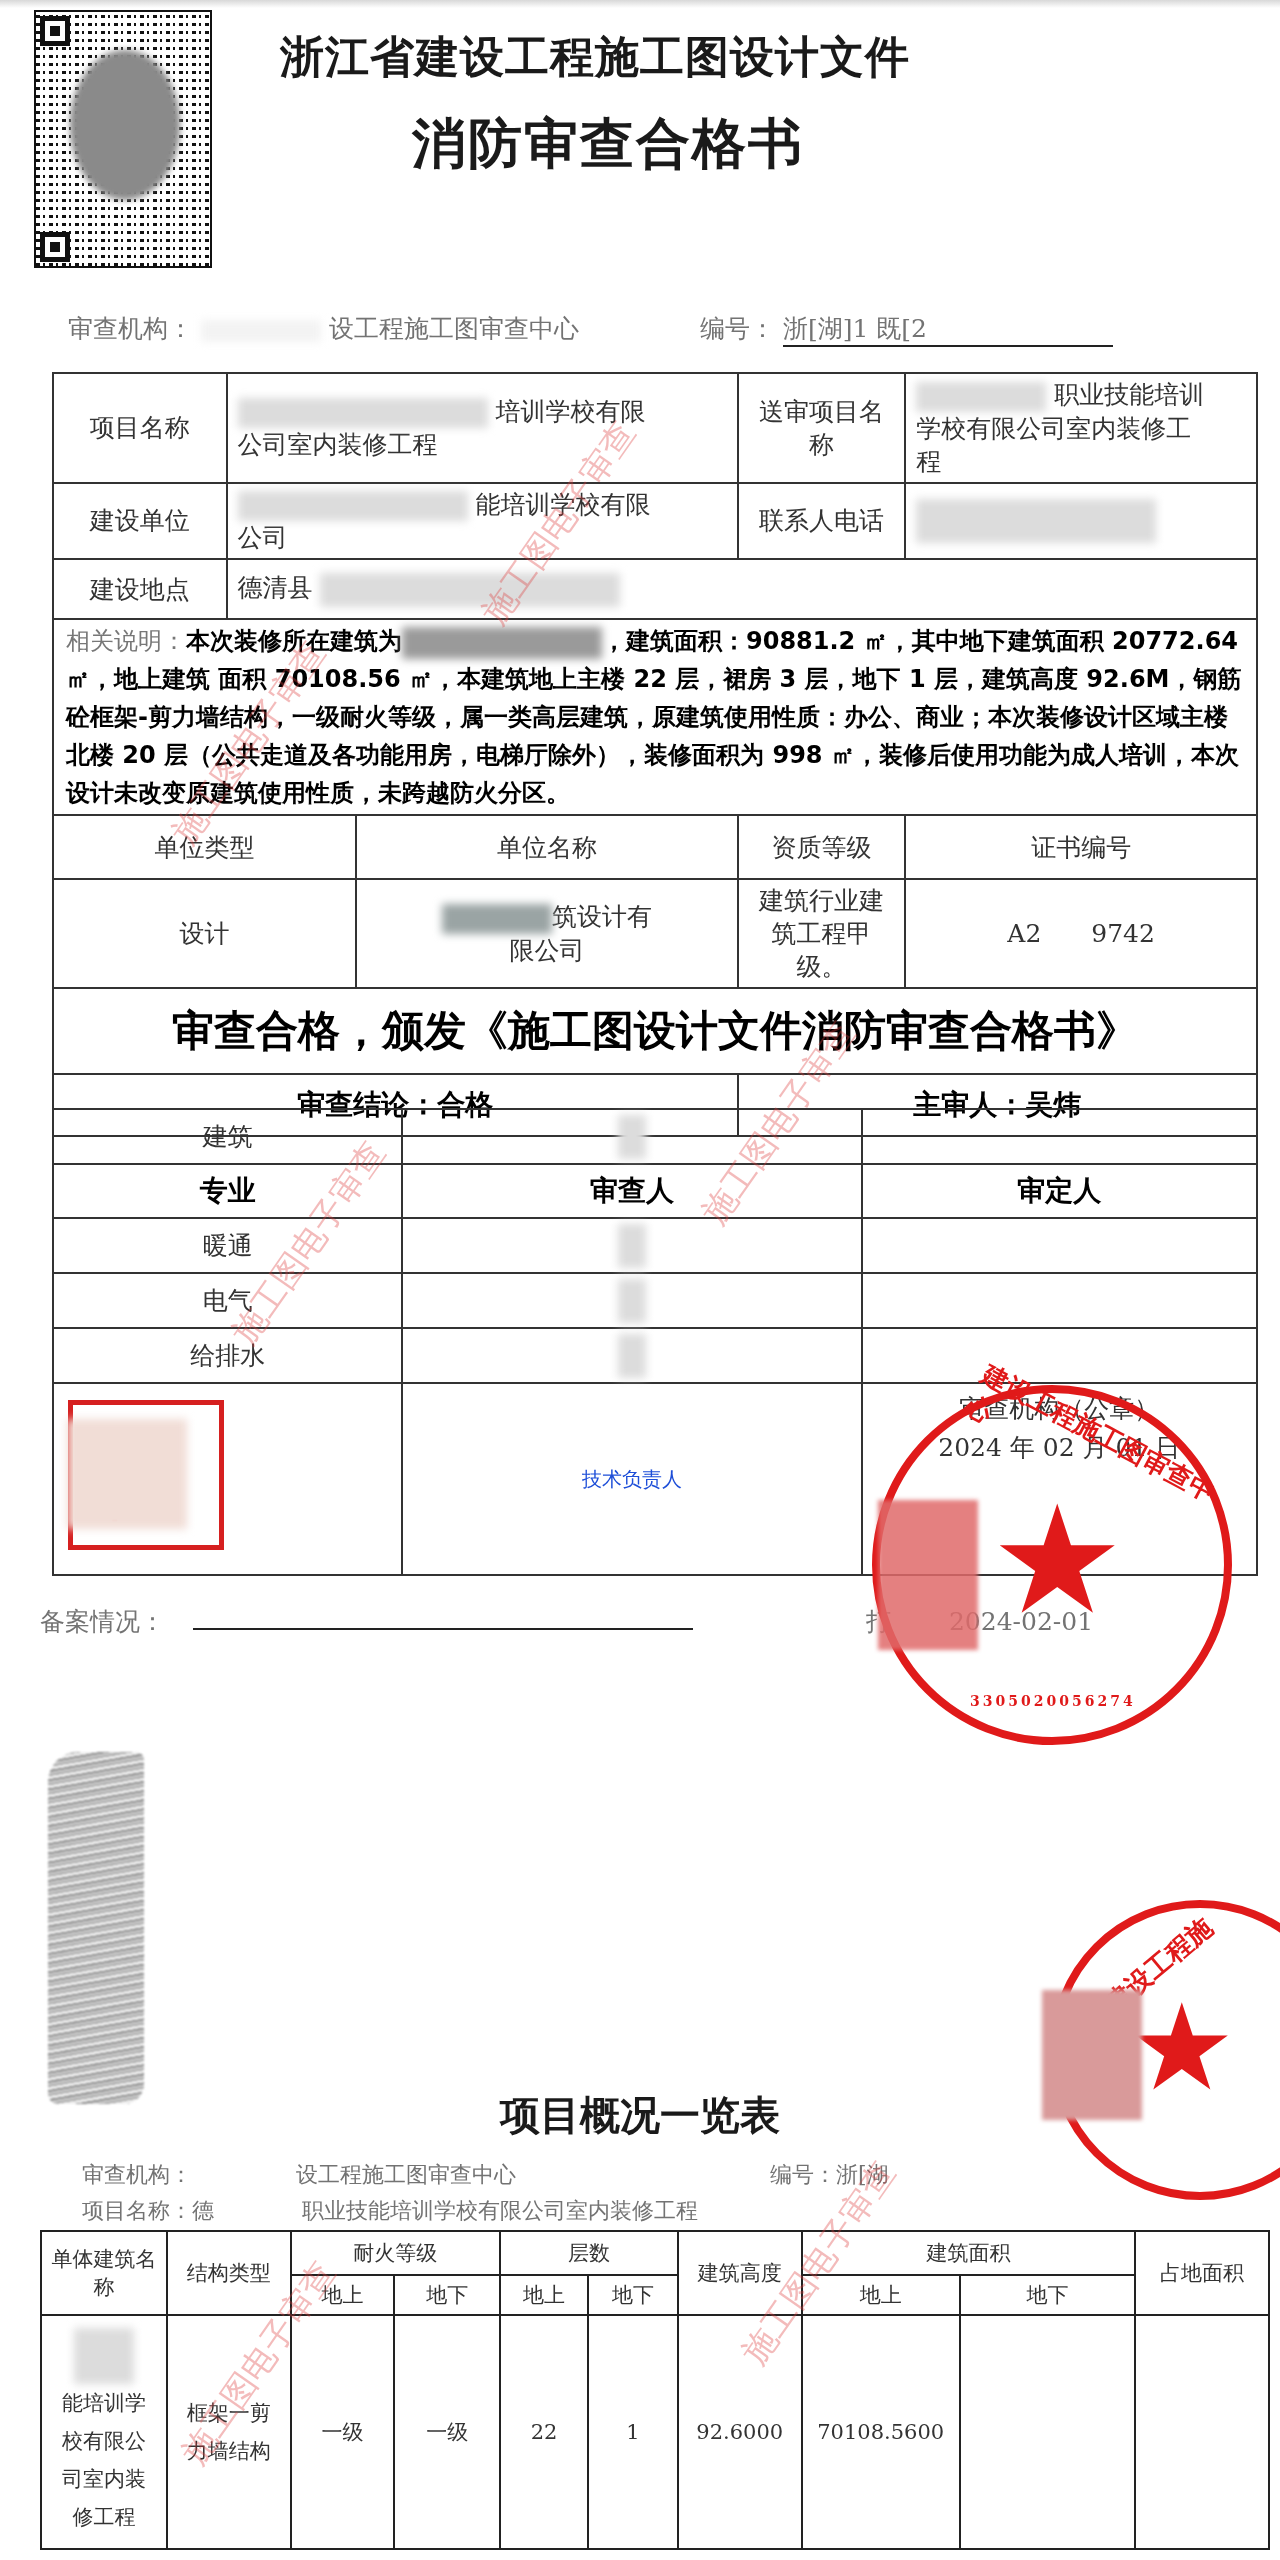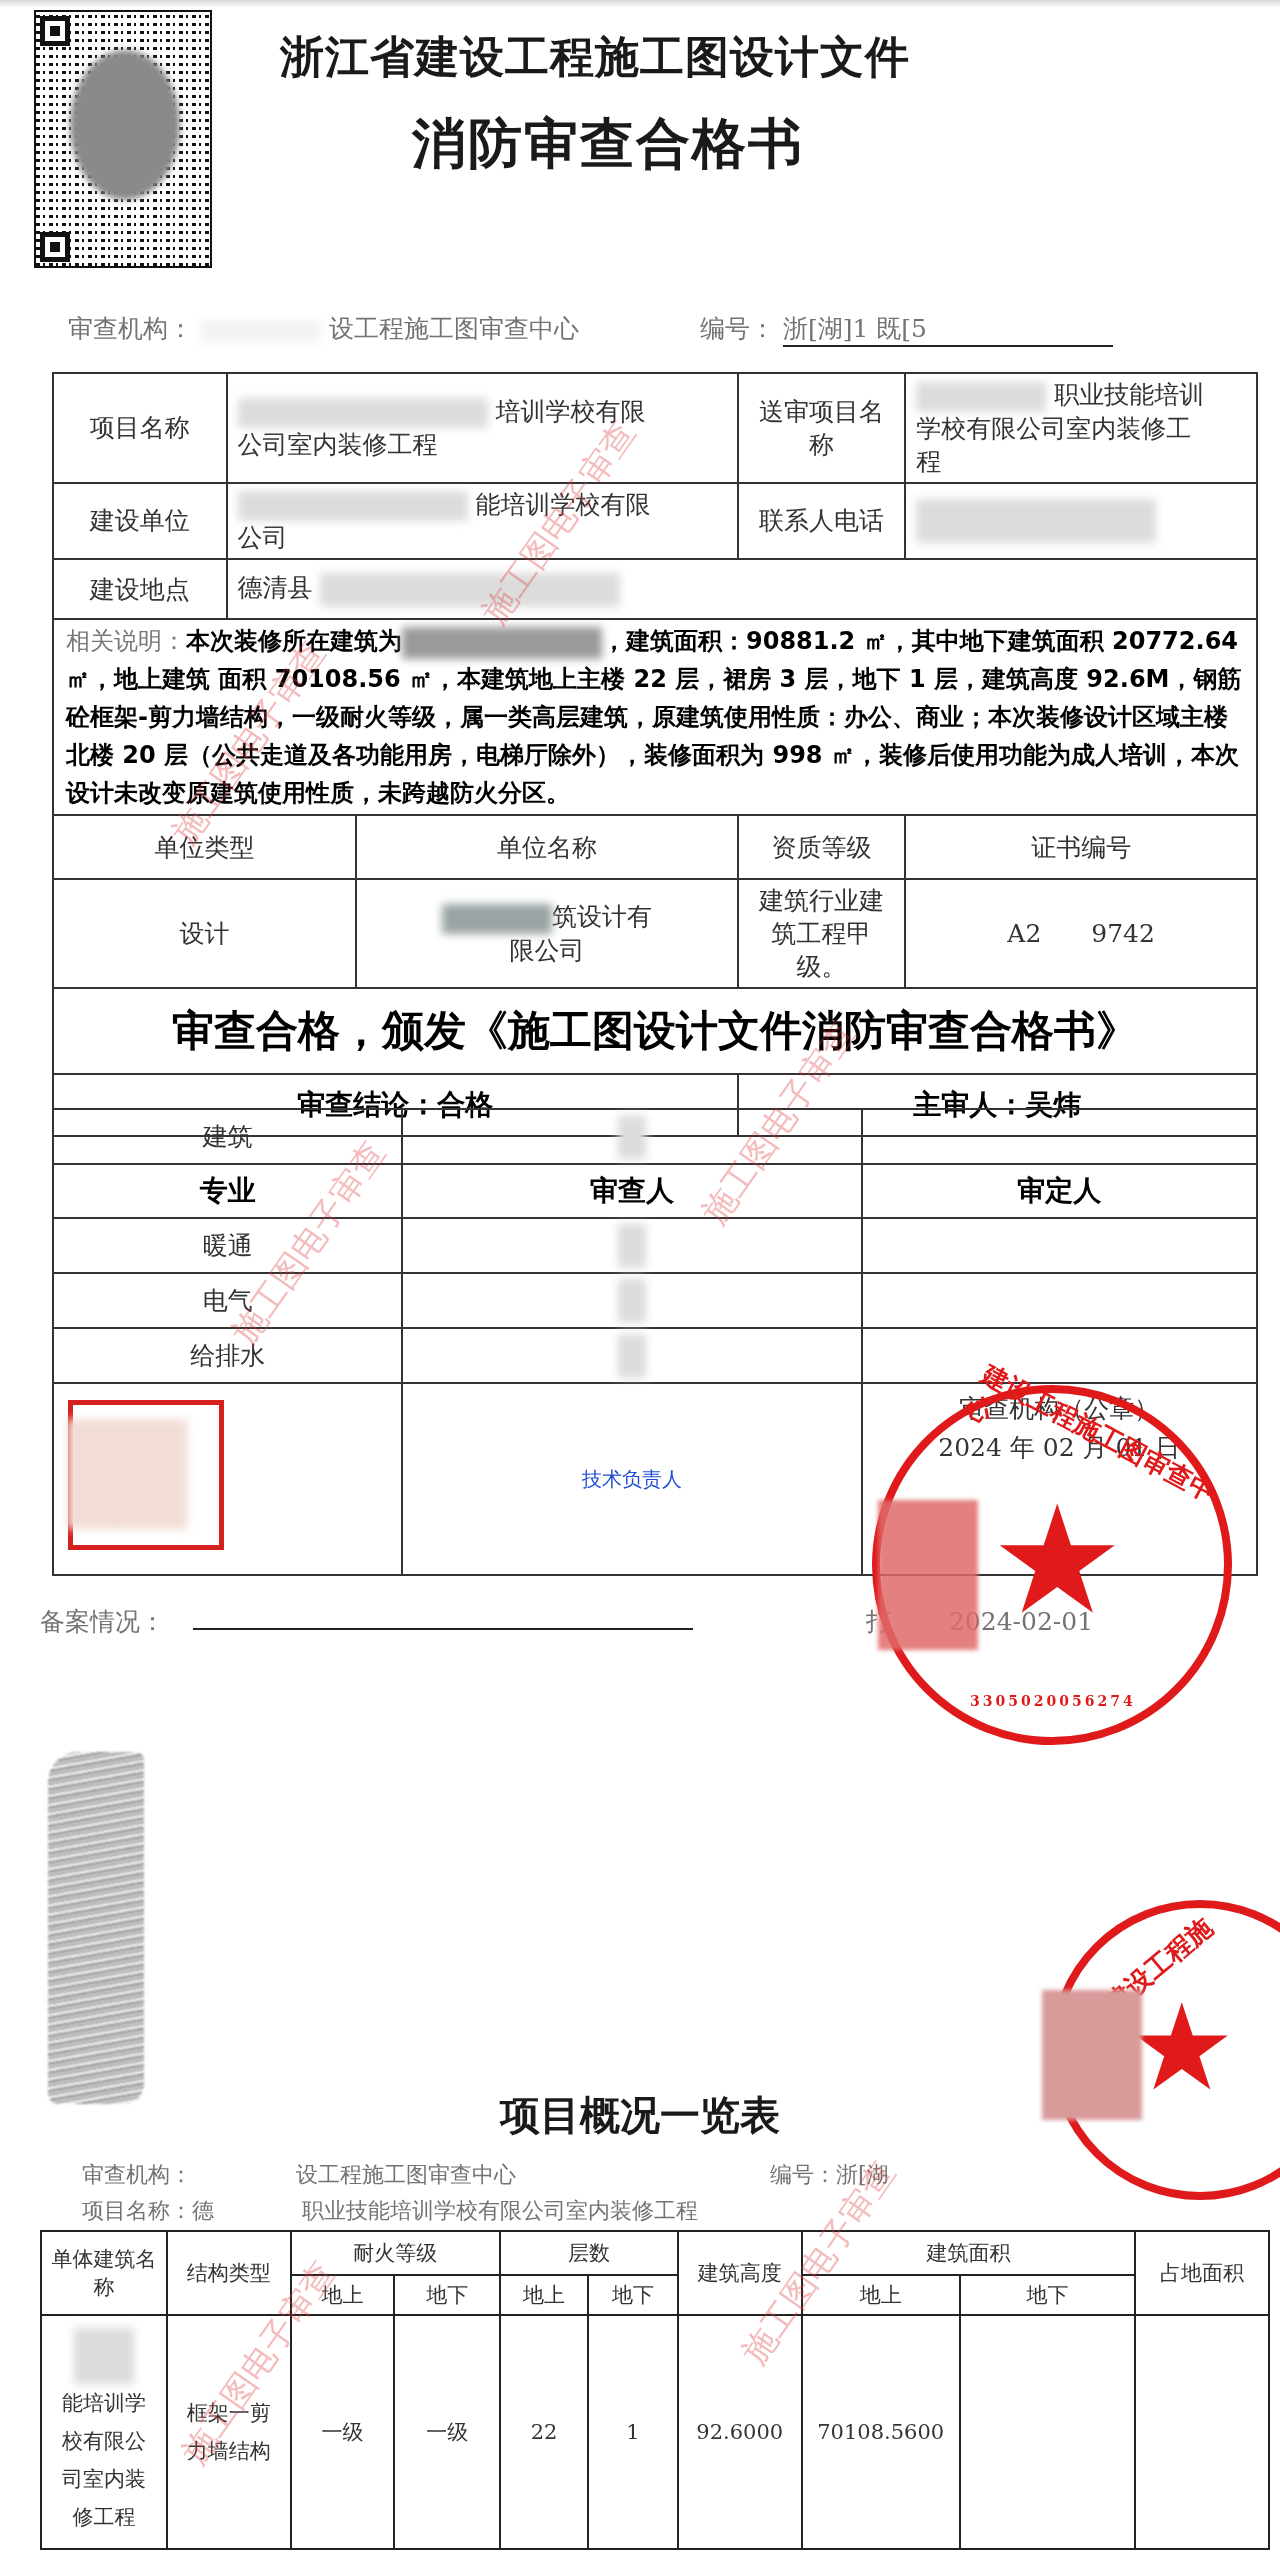--- a/index.html
+++ b/index.html
@@ -60,21 +60,21 @@
 <div class="abs title2">消防审查合格书</div>
 
 <div class="abs meta" style="left:68px; top:312px;">
   <span>审查机构：</span>
   <span class="blurbox" style="width:120px;height:22px;background:#f3f3f3;"></span>
   <span>设工程施工图审查中心</span>
 </div>
 <div class="abs meta" style="left:700px; top:312px;">
   <span>编号：</span>
   <span class="underline" style="display:inline-block;width:330px;">
-    <span>浙[湖]1 既[5</span>
+    <span>浙[湖]1 既[2</span>
   </span>
 </div>
 
 <table class="t1">
   <colgroup>
     <col style="width:174px">
       <col style="width:130px">
       <col style="width:168px">
       <col style="width:214px">
       <col style="width:114px">

